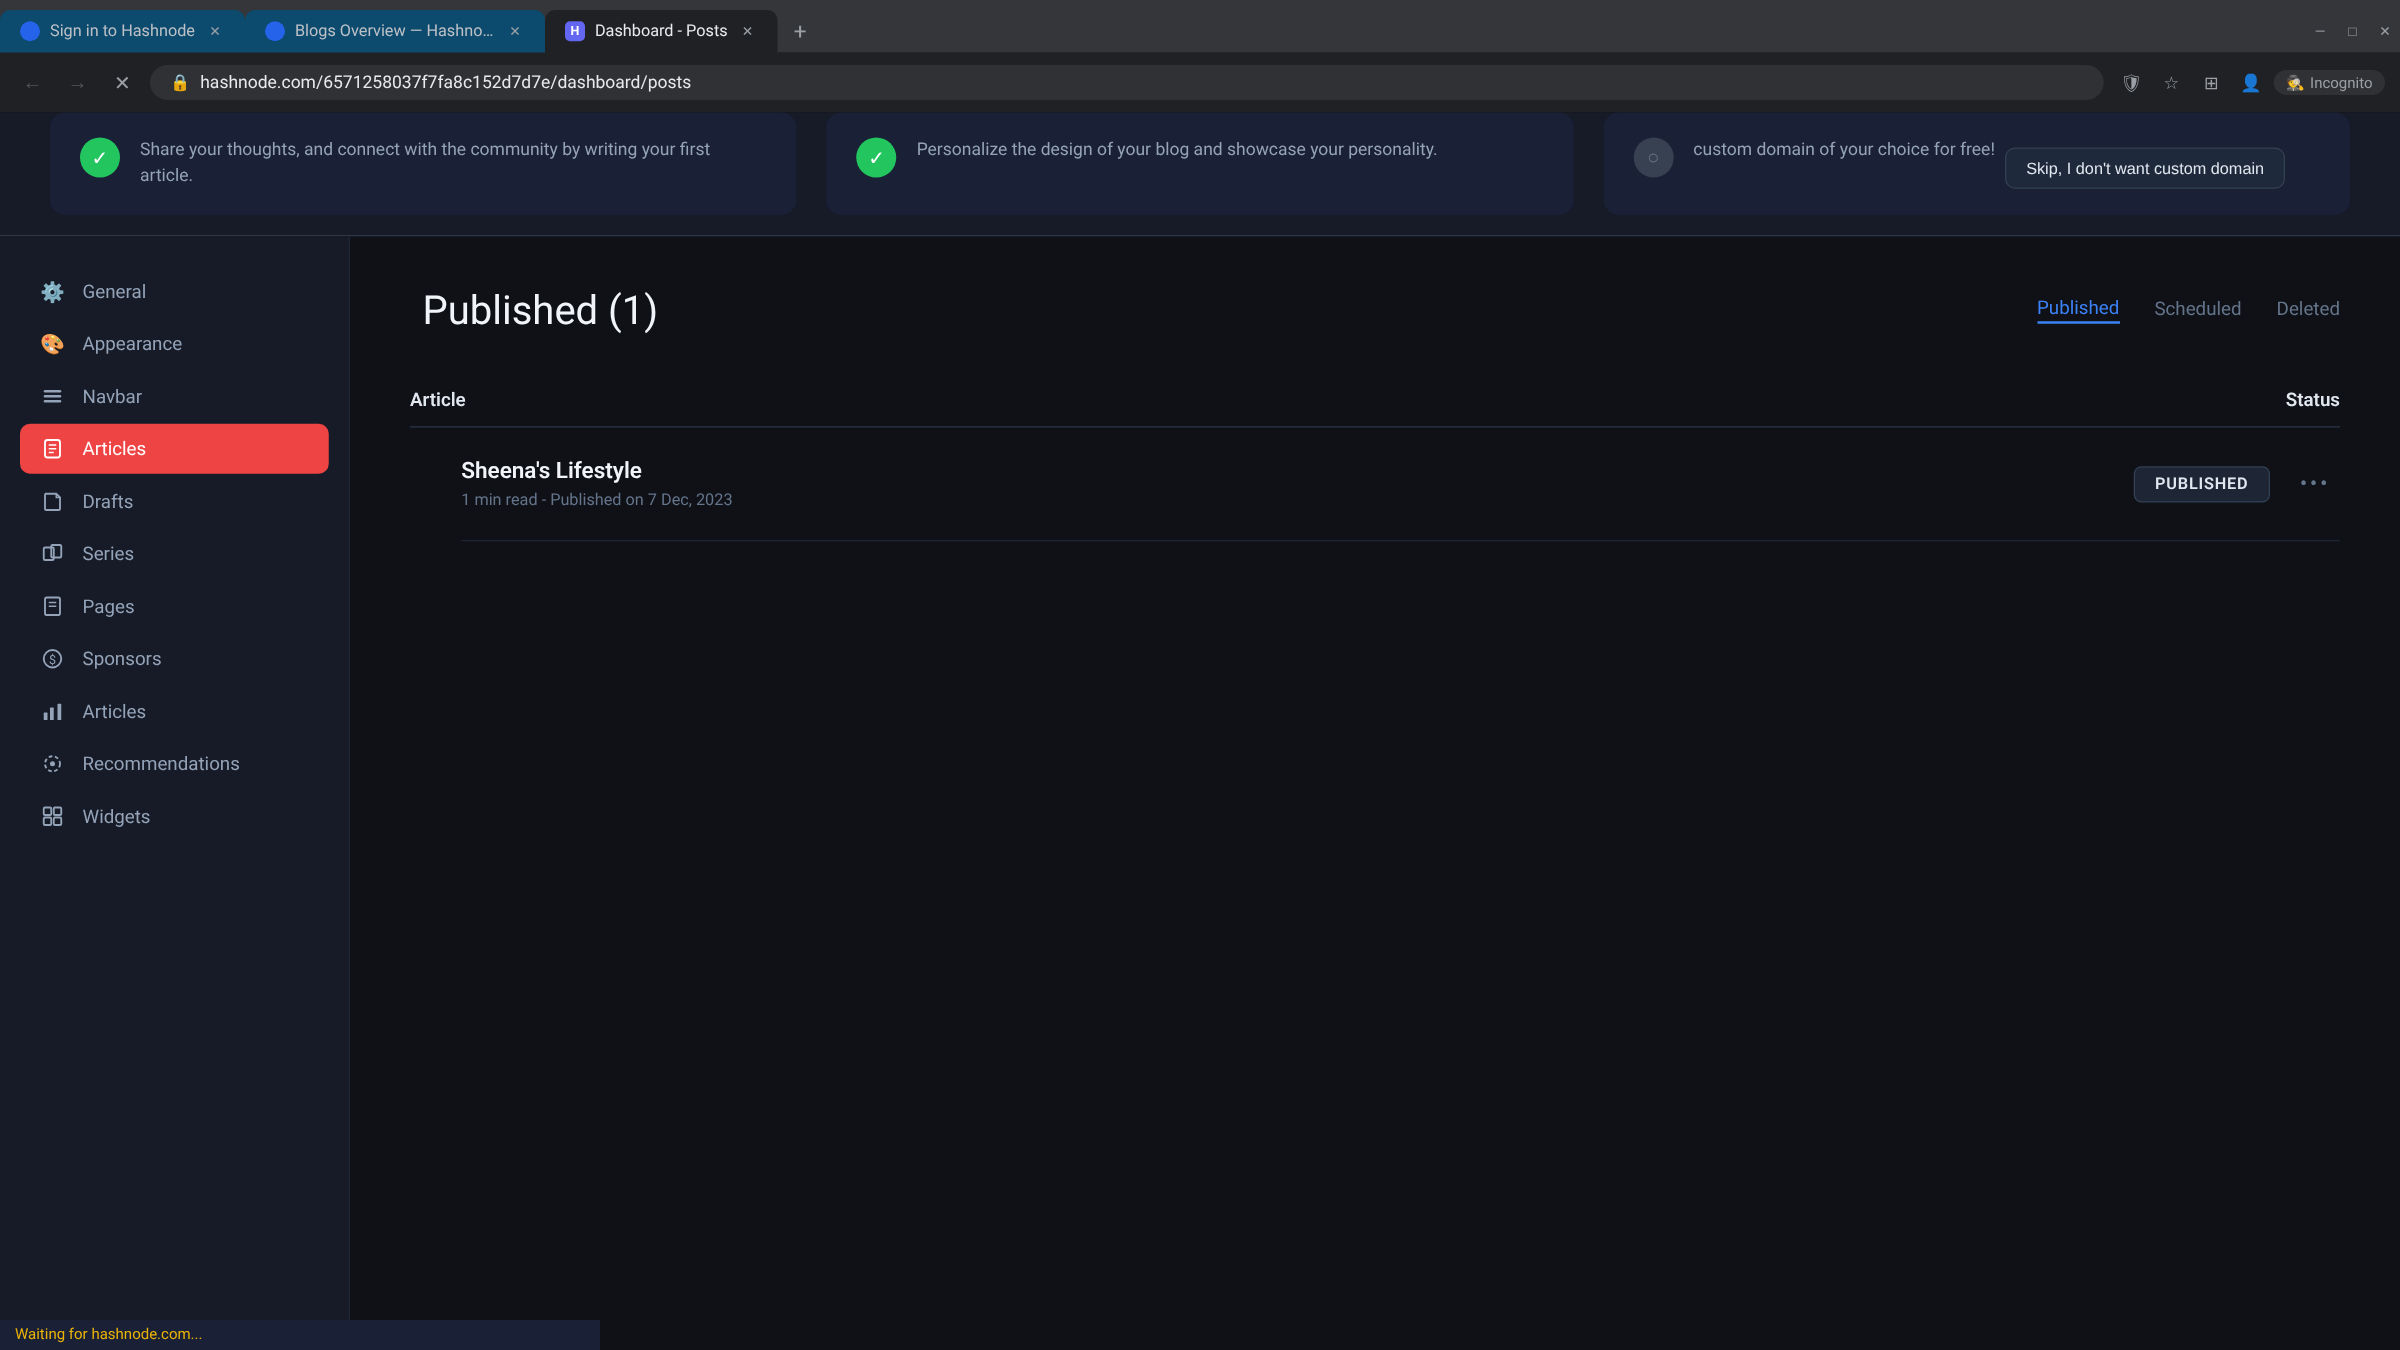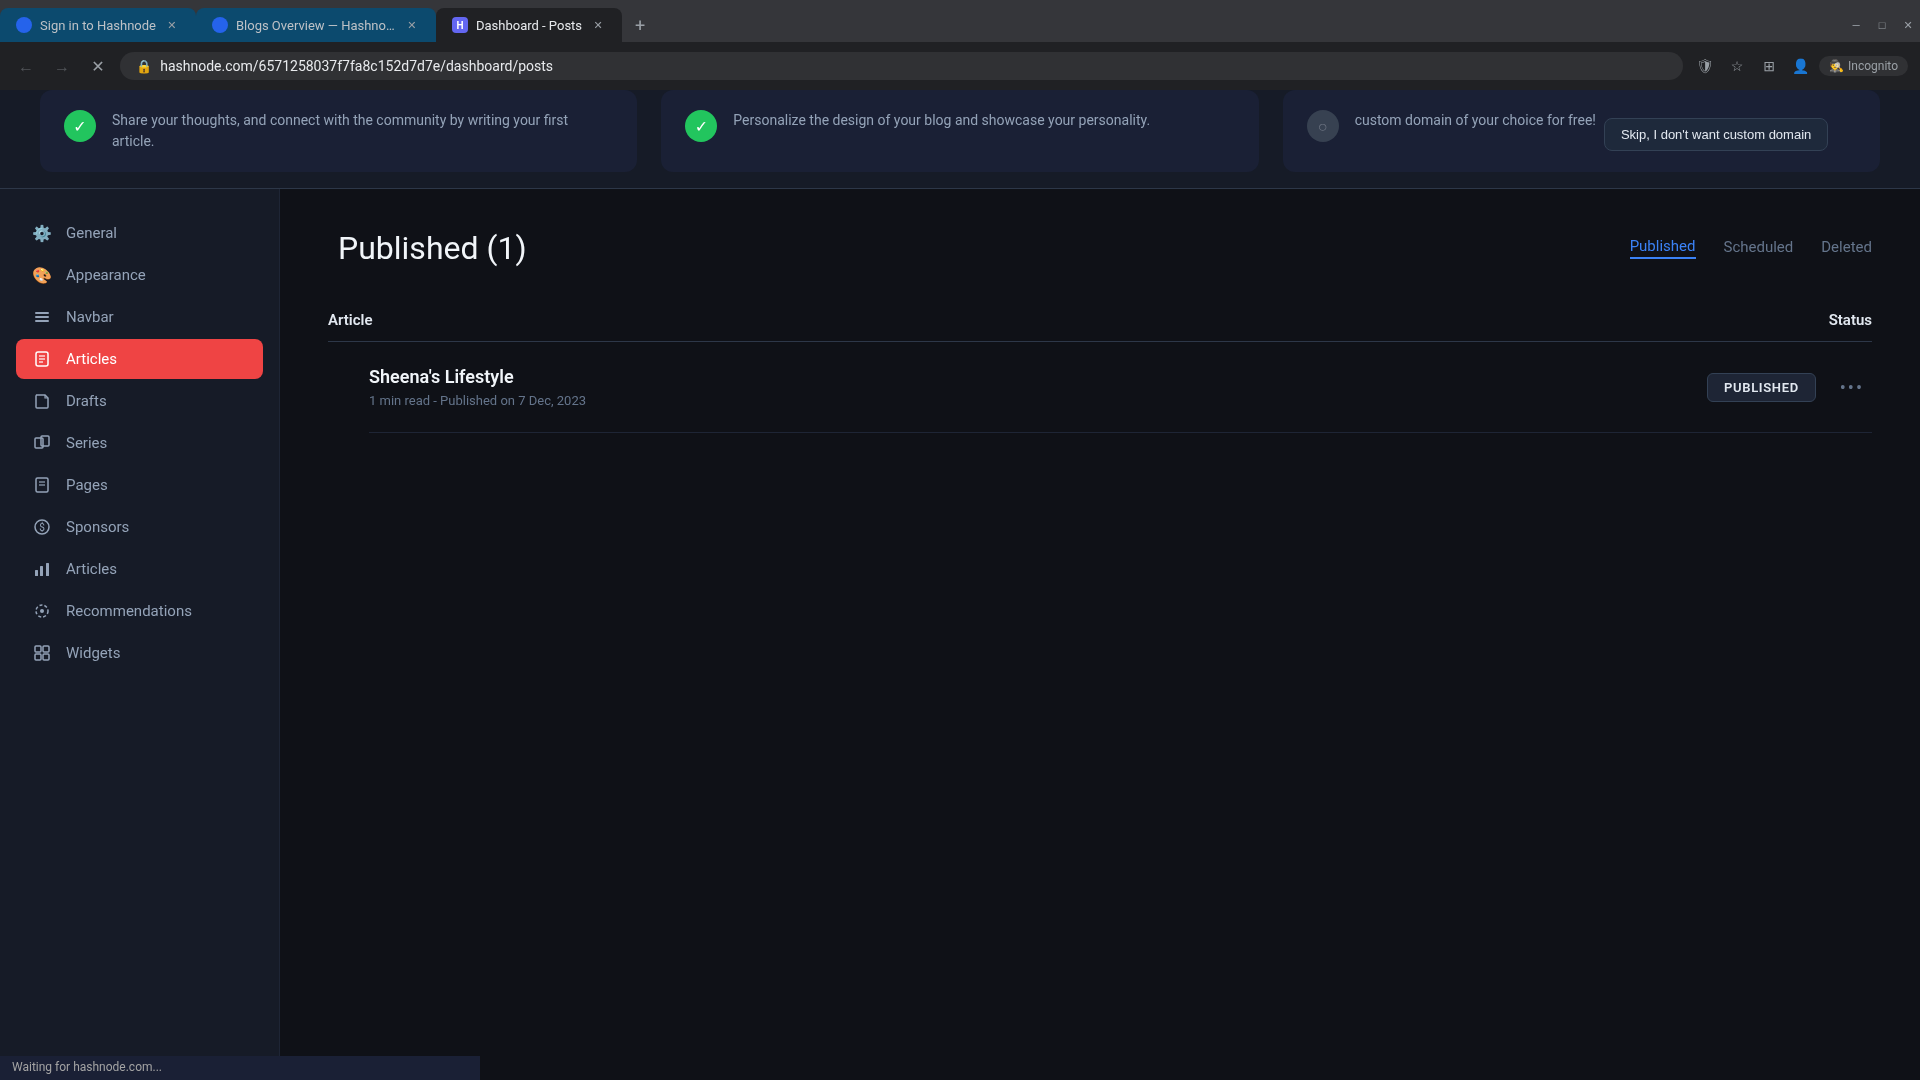--- a/index.html
+++ b/index.html
@@ -358,21 +358,21 @@
 
     
     .status-bar {
       position: fixed;
       bottom: 0;
       left: 0;
       width: 480px;
       background: #1a2035;
       padding: 4px 12px;
       font-size: 12px;
-      color: #a3a3a3;
+      color: #eab308;
       height: 24px;
     }
   </style>
 </head>
 <body>
 
 <div class="browser-chrome">
 
   <div class="tab-bar">
     <div class="tab">

